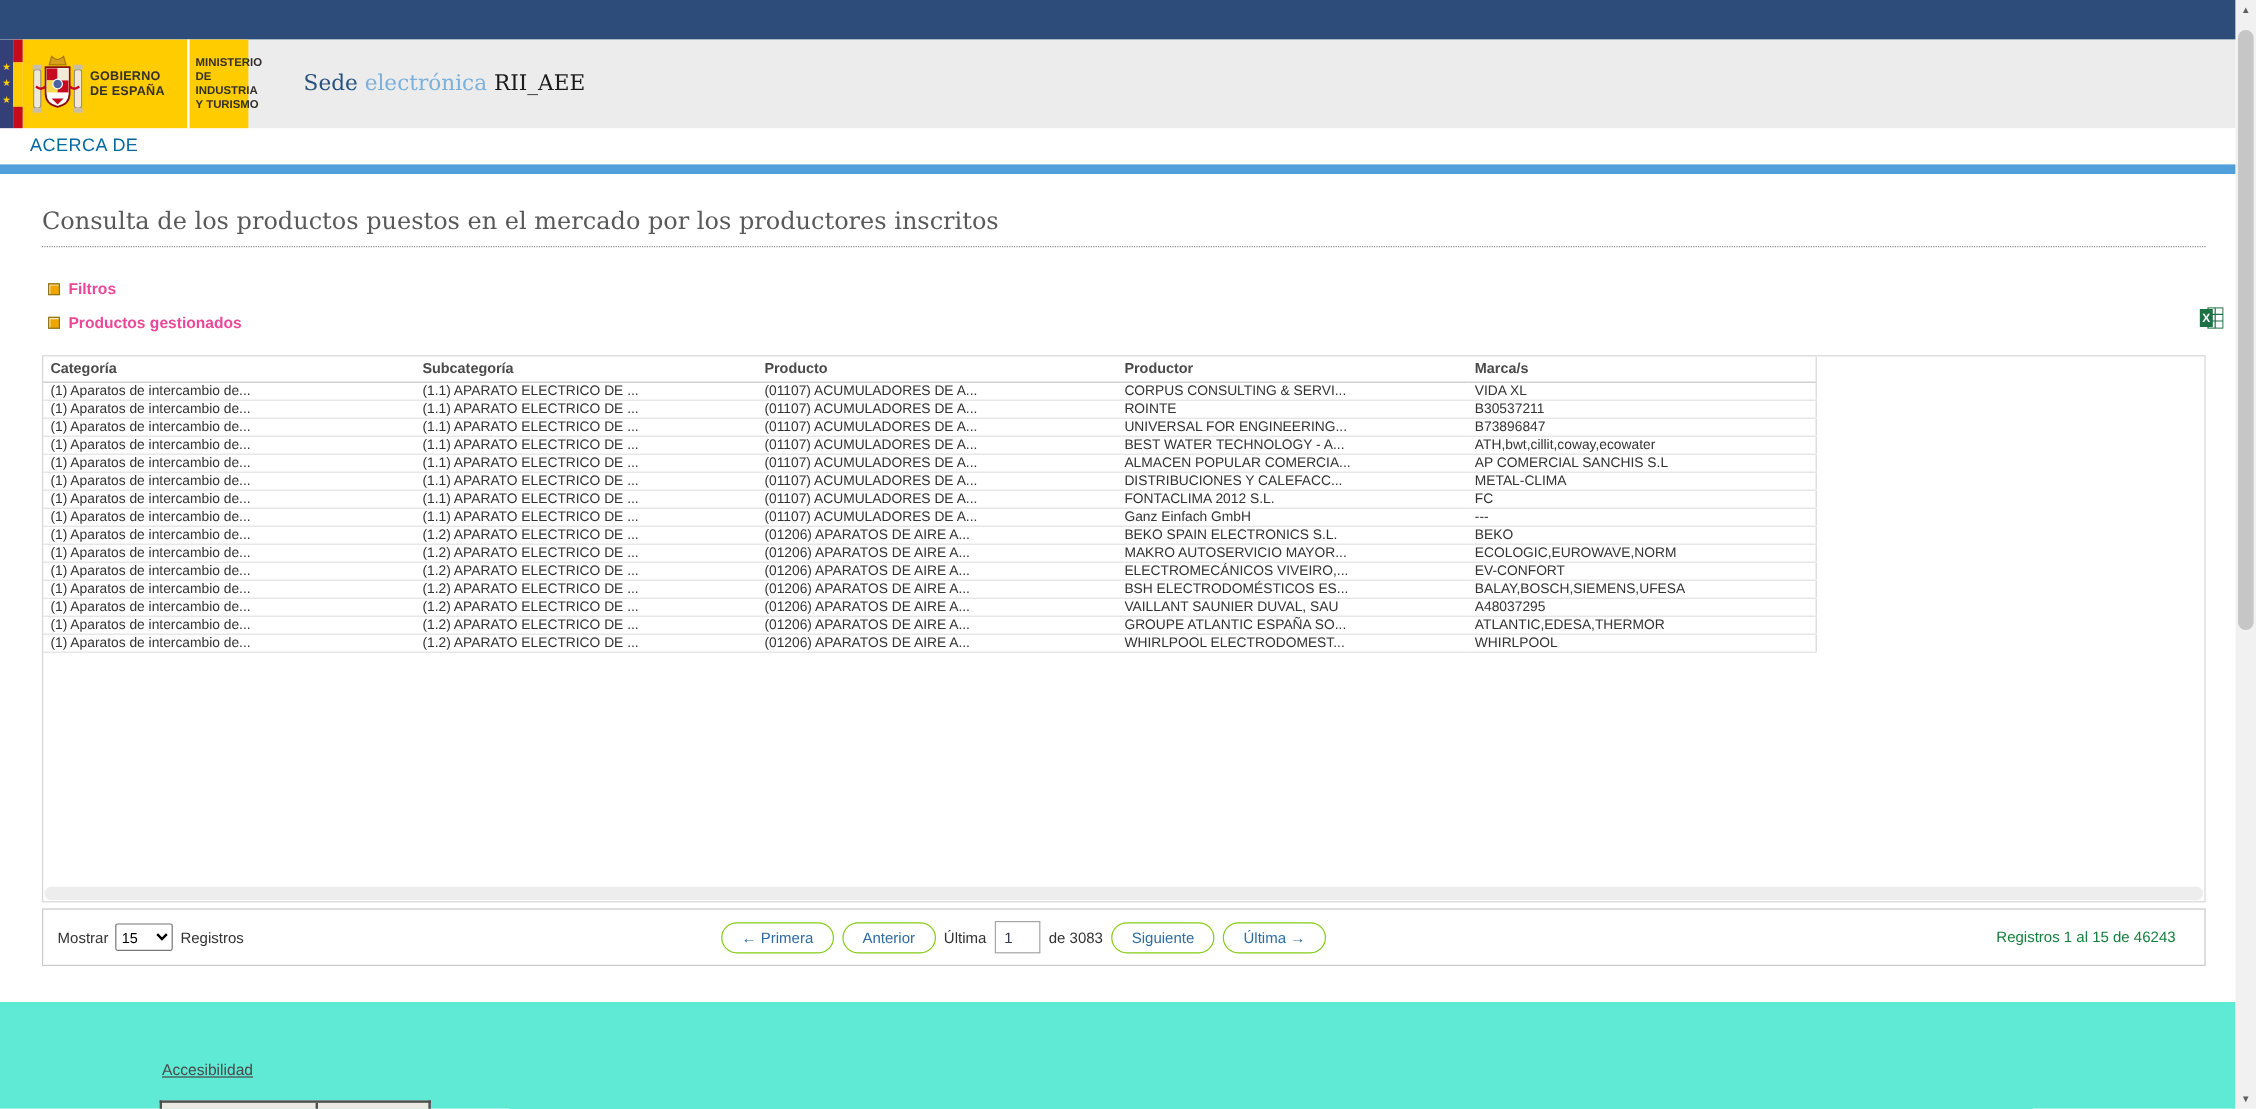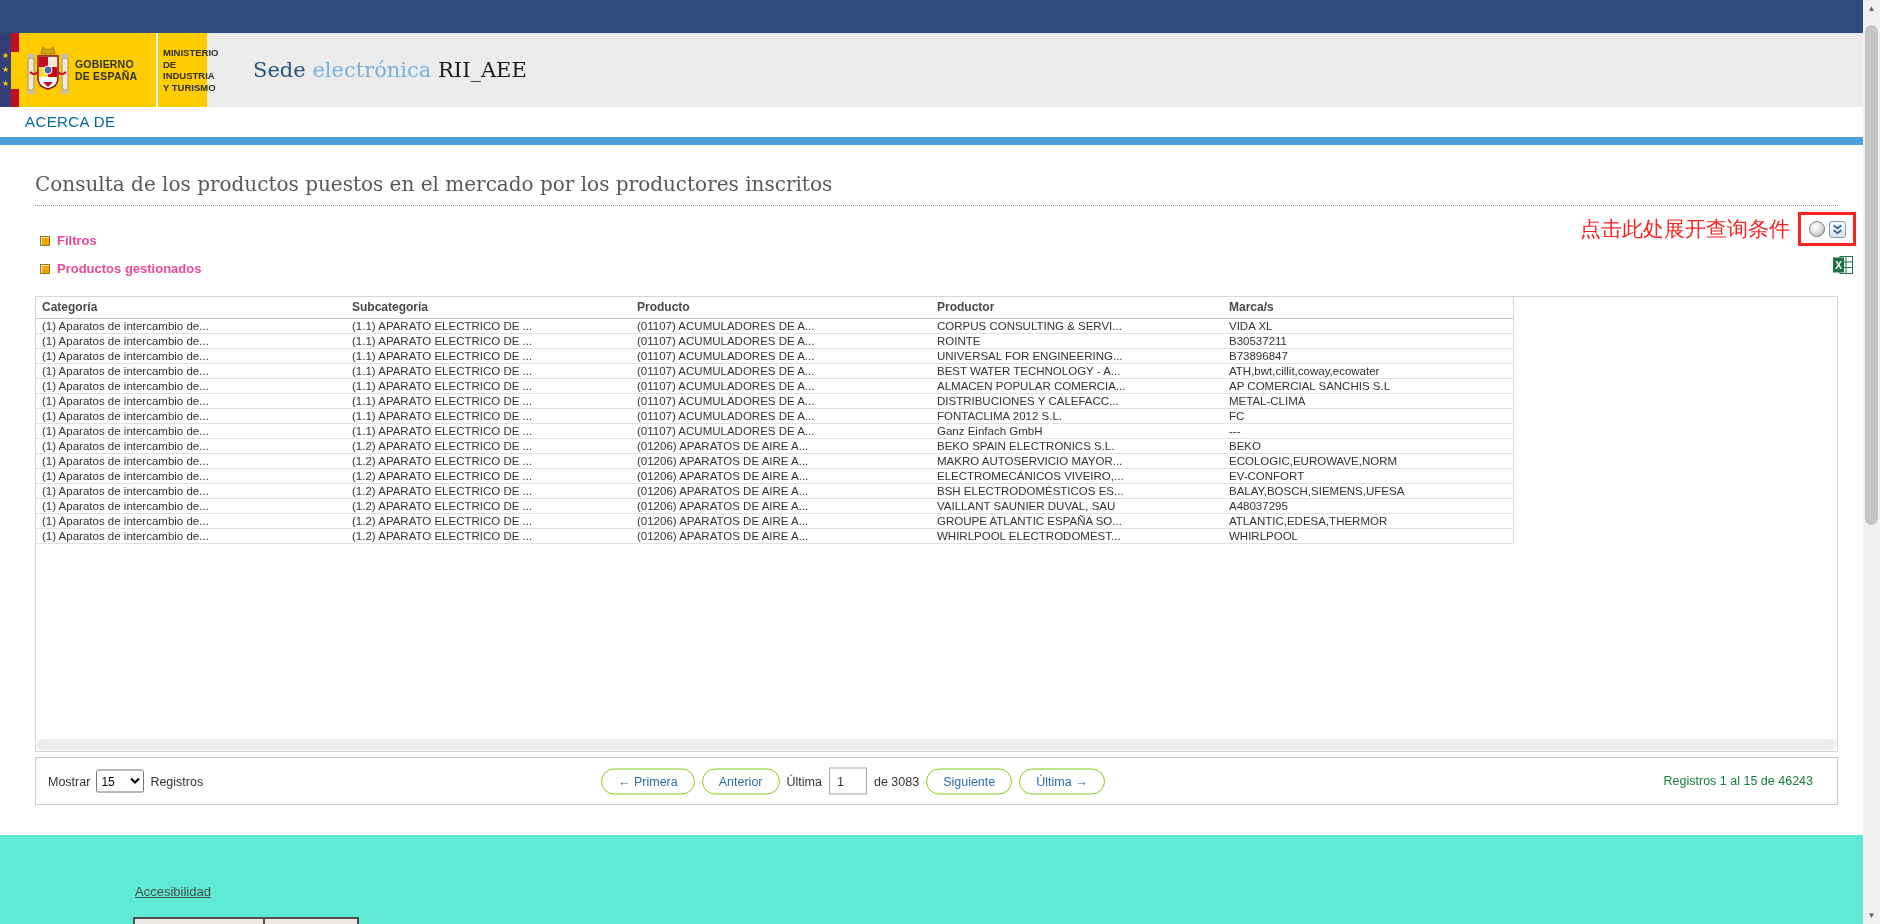--- a/index.html
+++ b/index.html
@@ -18,21 +18,21 @@
   .eu-strip span { color:#ffcc00; font-size:8px; line-height:8px; }
   .flag-strip { width:8px; height:74px; display:flex; flex-direction:column; }
   .flag-strip .r { flex:1; background:#c60b1e; } .flag-strip .y { flex:2; background:#ffcc00; }
   .gob-area { flex:1; background:#ffcc00; display:flex; align-items:center; position:relative; }
   .coat { margin-left:8px; }
   .gob-label { font-size:10.5px; font-weight:bold; color:#33302a; line-height:12px; margin-left:6px; letter-spacing:.2px; }
   .logo-divider { position:absolute; left:137px; top:0; width:2px; height:74px; background:#ffffff; }
   .min-label { position:absolute; left:144px; top:50%; transform:translateY(-50%);
                font-size:9.5px; font-weight:bold; color:#33302a; line-height:11.5px; }
   .site-title { position:absolute; left:253px; top:0; height:84px; line-height:74px;
-                font-family:"DejaVu Serif", serif; font-size:21px; }
+                font-family:"DejaVu Serif", serif; font-size:18px; }
   .site-title .sede { color:#27527f; }
   .site-title .elec { color:#7ab0dc; }
   .site-title .app  { color:#1a1a1a; }
 
   
   .nav-row { position:absolute; left:0; top:107px; width:1863px; height:30px; background:#fff; }
   .nav-item { position:absolute; left:25px; top:6px; font-size:15px; color:#0369a1; letter-spacing:.4px; cursor:pointer; }
   .accent-bar { position:absolute; left:0; top:137px; width:1863px; height:8px; background:#4e9fda; }
 
   
@@ -165,32 +165,20 @@
 
   <div class="section-row" style="top:233px;">
     <span class="legend-icon"></span>
     <span class="section-label">Filtros</span>
   </div>
   <div class="section-row" style="top:261px;">
     <span class="legend-icon"></span>
     <span class="section-label">Productos gestionados</span>
   </div>
 
-  <div class="annotation">
-    <span class="annotation-text">点击此处展开查询条件</span>
-    <span class="red-box">
-      <span class="circle-icon"></span>
-      <span class="chevrons-btn">
-        <svg width="11" height="11" viewBox="0 0 10 10">
-          <path d="M1.5 1.2 L5 4 L8.5 1.2" stroke="#31598f" stroke-width="1.6" fill="none"></path>
-          <path d="M1.5 5.6 L5 8.4 L8.5 5.6" stroke="#31598f" stroke-width="1.6" fill="none"></path>
-        </svg>
-      </span>
-    </span>
-  </div>
 
   <div class="excel">
     <svg width="20" height="18" viewBox="0 0 20 18">
       <rect x="7" y="0.5" width="12.5" height="17" fill="#ffffff" stroke="#1e7145" stroke-width="1"></rect>
       <line x1="7" y1="6" x2="19.5" y2="6" stroke="#1e7145" stroke-width="1"></line>
       <line x1="7" y1="11.5" x2="19.5" y2="11.5" stroke="#1e7145" stroke-width="1"></line>
       <line x1="13" y1="0.5" x2="13" y2="17.5" stroke="#1e7145" stroke-width="1"></line>
       <rect x="0" y="1.5" width="11" height="15" fill="#1e7145"></rect>
       <text x="5.5" y="12.5" fill="#ffffff" font-size="10" font-weight="bold" text-anchor="middle" font-family="Liberation Sans, sans-serif">X</text>
     </svg>

